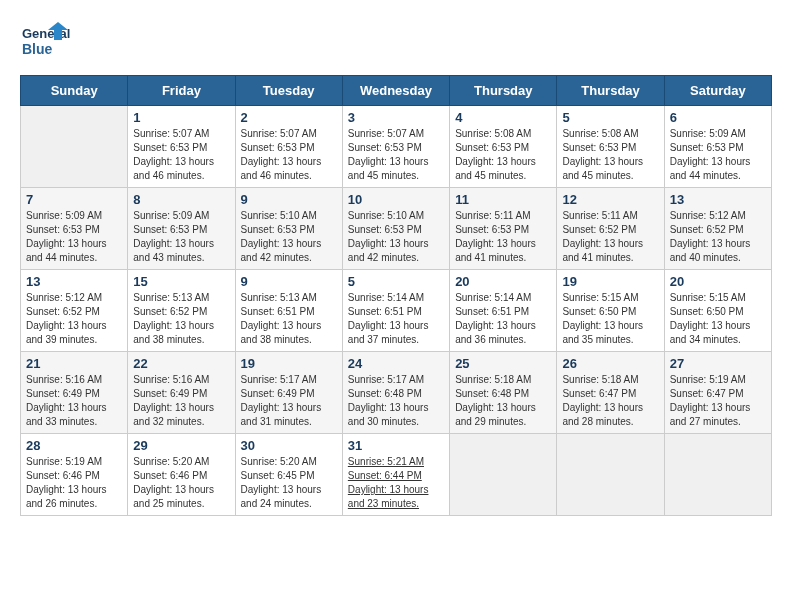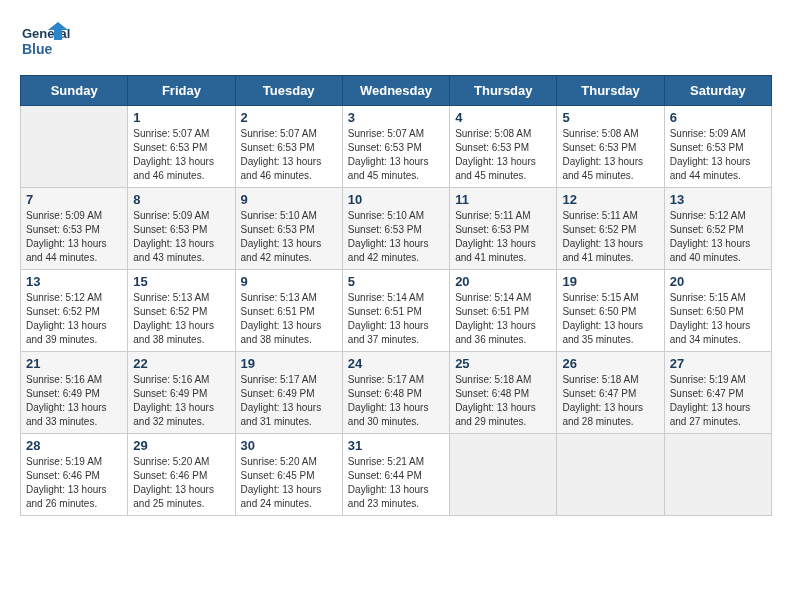--- a/index.html
+++ b/index.html
@@ -321,21 +321,21 @@
         </td>
         <td>
           <div class="day-num">30</div>
           <div class="day-info" style="white-space: pre-line;">Sunrise: 5:20 AM
 Sunset: 6:45 PM
 Daylight: 13 hours
 and 24 minutes.</div>
         </td>
         <td>
           <div class="day-num">31</div>
-          <div class="day-info" style="white-space: pre-line;">Sunrise: 5:21 AM
+          <div class="day-info" style="white-space: pre-line; text-decoration: underline;">Sunrise: 5:21 AM
 Sunset: 6:44 PM
 Daylight: 13 hours
 and 23 minutes.</div>
         </td>
         <td class="empty-cell"></td>
         <td class="empty-cell"></td>
         <td class="empty-cell"></td>
       </tr>
     </tbody>
 </table>

